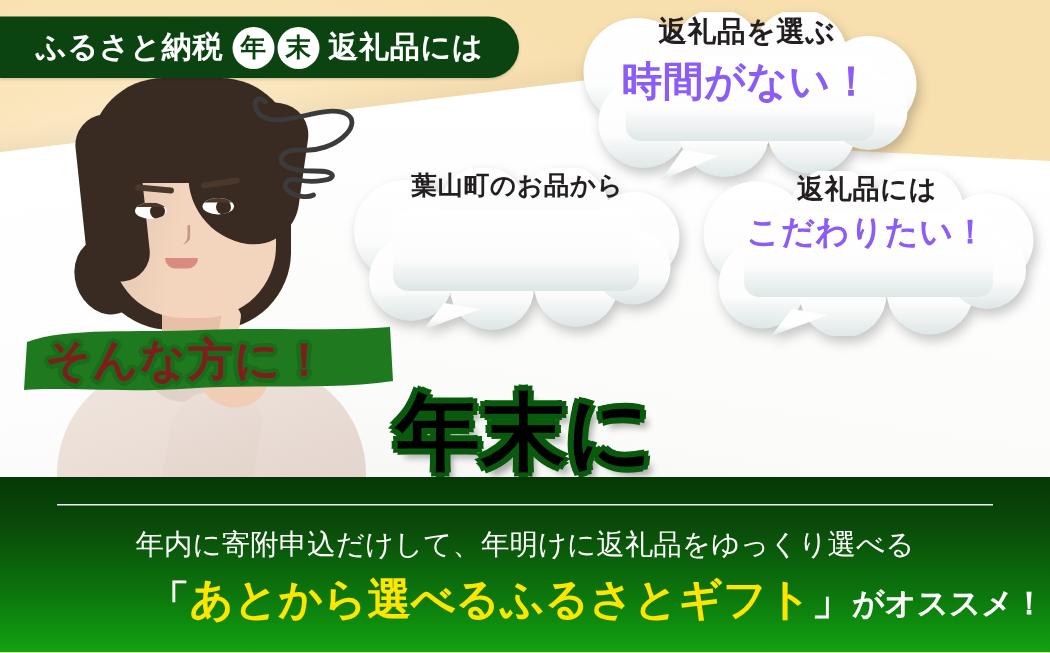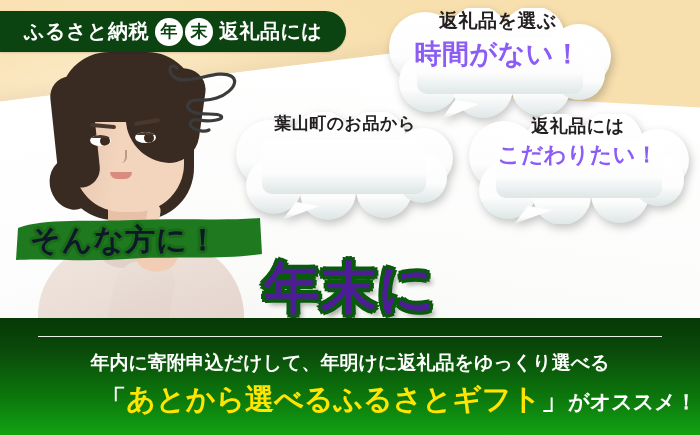--- a/index.html
+++ b/index.html
@@ -94,49 +94,49 @@
   #b2{left:230px;top:112px;width:230px;height:108px;}
   #b2 .line1{font-size:17px;margin-bottom:2px;}
   #b2 .line2{font-size:24px;}
   #b3{left:462px;top:114px;width:232px;height:110px;}
   #b3 .line1{font-size:18px;margin-bottom:2px;}
   #b3 .line2{font-size:22px;}
 
   
   .sonna{position:absolute;left:14px;top:216px;width:250px;height:46px;}
   .sonna .lbl{position:absolute;left:16px;top:4px;width:100%;
-    font-size:30px;font-weight:bold;color:#0f172a;letter-spacing:1px;
+    font-size:30px;font-weight:bold;color:#7f1d1d;letter-spacing:1px;
     text-shadow:
       -2px -2px 0 #1a6b1a, 2px -2px 0 #1a6b1a, -2px 2px 0 #1a6b1a, 2px 2px 0 #1a6b1a,
       0 3px 0 #1a6b1a, 3px 0 0 #1a6b1a, -3px 0 0 #1a6b1a, 0 -3px 0 #1a6b1a;}
 
   
   .headline{
     position:absolute;left:0;top:250px;width:700px;height:78px;
     display:flex;align-items:center;justify-content:center;
     font-size:56px;font-weight:bold;letter-spacing:1px;white-space:nowrap;
   }
-  .headline .w{color:#4c1d95;}
+  .headline .w{color:#000000;}
   .headline .y{color:#FFE500;}
   .headline .w,.headline .y{
     text-shadow:
       -3px -3px 0 #0A5A0E, 3px -3px 0 #0A5A0E, -3px 3px 0 #0A5A0E, 3px 3px 0 #0A5A0E,
       0 4px 0 #0A5A0E, 4px 0 0 #0A5A0E, -4px 0 0 #0A5A0E, 0 -4px 0 #0A5A0E,
       5px 6px 5px rgba(0,0,0,.35);
   }
 
   
   .bottom{
     position:absolute;left:0;top:318px;width:700px;height:117px;
     background:linear-gradient(180deg,#063806 0%,#0a4a0a 28%,#0c7a0c 70%,#12A312 100%);
     z-index:1;
   }
   .sep{position:absolute;left:38px;top:18px;width:624px;height:1px;background:rgba(255,255,255,.92);}
   .bl1{position:absolute;left:0;top:32px;width:700px;text-align:center;
-    color:#ffffff;font-size:19px;font-weight:bold;letter-spacing:0px;white-space:nowrap;}
+    color:#ffffff;font-size:19px;font-weight:normal;letter-spacing:0px;white-space:nowrap;}
   .bl2{position:absolute;left:0;top:62px;width:700px;text-align:center;white-space:nowrap;padding-left:48px;}
   .bl2 .w{color:#ffffff;font-size:27px;font-weight:bold;}
   .bl2 .y{color:#FFE500;font-size:29px;font-weight:bold;}
   .bl2 .s{color:#ffffff;font-size:21px;font-weight:bold;}
 </style>
 </head>
 <body>
 
 <div id="stage">
 

